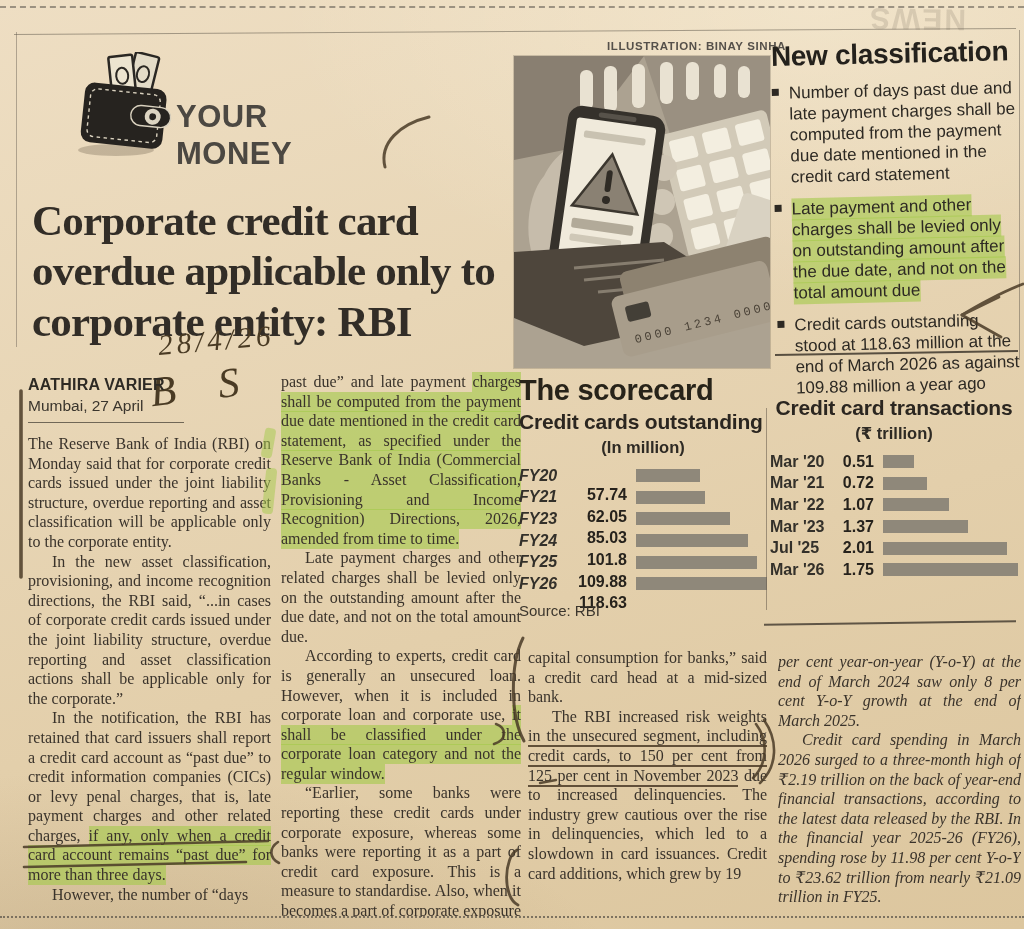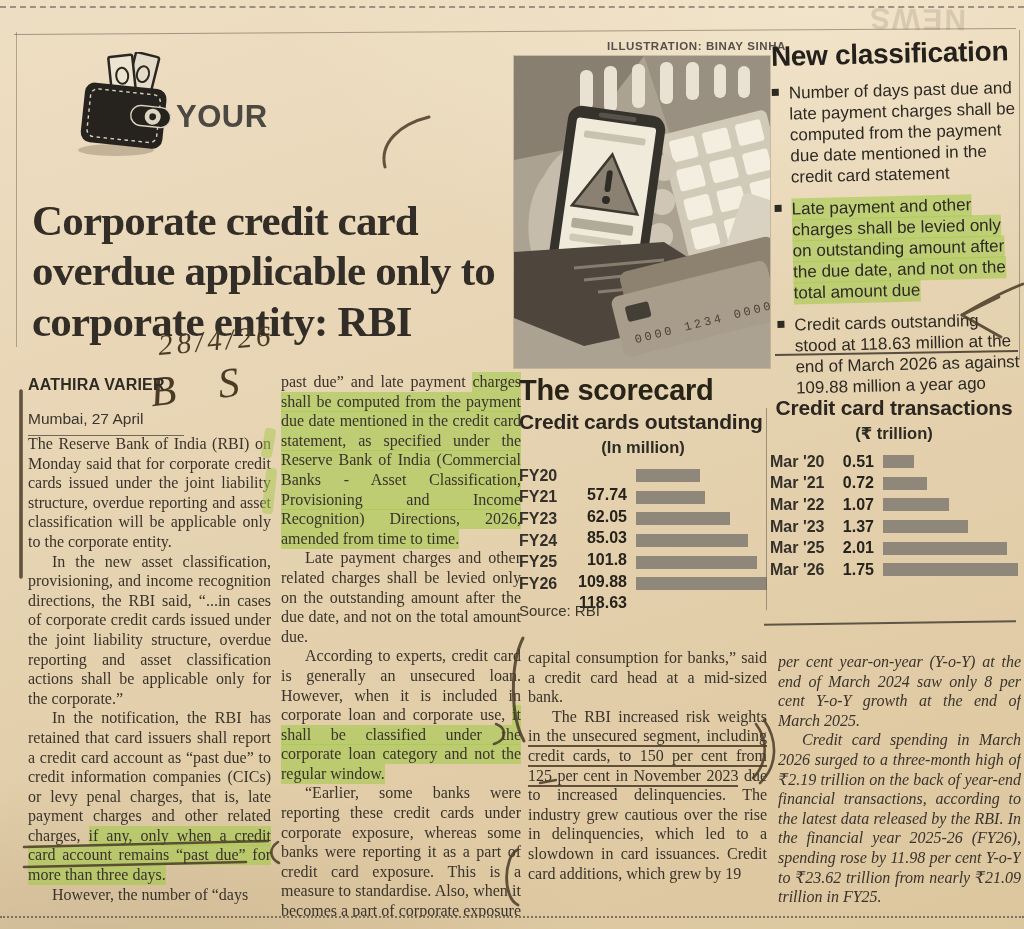--- a/index.html
+++ b/index.html
@@ -25,21 +25,21 @@
   
   h1.headline{left:28px;top:192px;width:496px;margin:4px;
     font:700 43px/1.17 "Liberation Serif","DejaVu Serif",serif;color:#322d27;letter-spacing:-.8px;}
   
   .handwrite{font-family:"Liberation Serif","DejaVu Serif",serif;font-style:italic;color:#4a3b24;}
   .hw-date{left:158px;top:324px;font-size:29px;transform:rotate(-5deg);letter-spacing:4px;}
   .hw-initials{left:150px;top:362px;font-size:42px;transform:rotate(-7deg);letter-spacing:16px;}
   
   .byline{left:28px;top:376px;font-family:"Liberation Sans","DejaVu Sans",sans-serif;}
   .byline .author{font-weight:800;font-size:16px;color:#2e2a24;letter-spacing:.2px;}
-  .byline .dateline{font-size:15.5px;color:#3a352d;margin-top:16px;}
+  .byline .dateline{font-size:15.5px;color:#3a352d;margin-top:3px;}
   .byline .rule{width:156px;border-bottom:1.5px solid rgba(72,65,55,.75);margin-top:7px;}
   
   .col{font-size:16px;line-height:19.6px;text-align:justify;overflow:hidden;}
   .col p{margin:0;}
   .col p + p{text-indent:1.5em;}
   .col1{left:28px;top:434px;width:243px;height:490px;}
   .col2{left:281px;top:372px;width:240px;height:545px;}
   .col3{left:528px;top:648px;width:239px;height:272px;}
   .col4{left:778px;top:652px;width:243px;height:282px;font-style:italic;}
   .hl{background:rgba(163,201,74,.60);box-decoration-break:clone;-webkit-box-decoration-break:clone;padding:1px 0 2px;}
@@ -61,21 +61,21 @@
     box-shadow:0 0 0 1px rgba(90,82,70,.25);}
   .scorecard-title{left:519px;top:374px;font:800 29px "Liberation Sans","DejaVu Sans",sans-serif;color:#272319;letter-spacing:-.3px;}
   .chart{font-family:"Liberation Sans","DejaVu Sans",sans-serif;}
   .chart-1{left:519px;top:410px;width:248px;}
   .chart-2{left:770px;top:396px;width:248px;}
   .chart h3{margin:0;font-size:21px;font-weight:800;color:#2b2620;letter-spacing:-.2px;}
   .chart .sub{font-size:16.5px;font-weight:700;color:#2e2a24;text-align:center;margin:4px 0 8px;}
   .chart-2 h3{text-align:center;}
   .chart-row{display:flex;align-items:center;height:21.6px;}
   .chart-row .cat{font-size:16px;font-weight:700;color:#33302a;flex:0 0 auto;}
-  .chart-1 .cat{width:52px;}
+  .chart-1 .cat{width:52px;font-style:italic;}
   .chart-2 .cat{width:64px;}
   .chart-row .val{font-size:16px;font-weight:800;color:#26221c;text-align:right;flex:0 0 auto;padding-right:9px;}
   .chart-1 .val{width:56px;margin-top:39px;}
   .chart-2 .val{width:40px;}
   .chart-row .track{flex:1 1 auto;}
   .chart-row .bar{height:13px;background:#8f887a;}
   .chart-source{margin-top:7px;font-size:15px;color:#3c362d;font-weight:500;}
   .chart-divider{left:766px;top:408px;height:202px;border-left:1.5px solid rgba(100,90,75,.55);}
   .chart2-rule{left:764px;top:622px;width:252px;border-top:2.5px solid rgba(62,55,45,.8);transform:rotate(-.8deg);}
   
@@ -107,20 +107,21 @@
         <rect x="10" y="34" width="82" height="60" rx="10" fill="#26231f"></rect>
         <rect x="16" y="40" width="70" height="48" rx="7" fill="none" stroke="#d9d1be" stroke-width="1.4" stroke-dasharray="3.5,3.5"></rect>
         <rect x="58" y="52" width="40" height="20" rx="10" fill="#26231f" stroke="#d9d1be" stroke-width="1.4"></rect>
         <circle cx="80" cy="62" r="8" fill="#ddd5c2"></circle>
         <circle cx="80" cy="62" r="3.4" fill="#26231f"></circle>
       </g>
     </svg>
   </div>
   <div class="abs brand">
     <div>YOUR</div>
+    <div>MONEY</div>
   </div>
 
   <h1 class="abs headline">Corporate credit card overdue applicable only to corporate entity: RBI</h1>
   <div class="abs handwrite hw-date">28/4/26</div>
   <div class="abs handwrite hw-initials">B S</div>
   <div class="abs byline">
     <div class="author">AATHIRA VARIER</div>
     <div class="dateline">Mumbai, 27 April</div>
     <div class="rule"></div>
   </div>
@@ -304,21 +305,21 @@
           </div>
         </div>
         <div class="chart-row">
           <span class="cat">Mar '23</span>
           <span class="val">1.37</span>
           <div class="track">
             <div class="bar" style="width: 62.6%; background: rgb(143, 136, 122);"></div>
           </div>
         </div>
         <div class="chart-row">
-          <span class="cat">Mar '25</span>
+          <span class="cat">Jul '25</span>
           <span class="val">2.01</span>
           <div class="track">
             <div class="bar" style="width: 91.8%; background: rgb(143, 136, 122);"></div>
           </div>
         </div>
         <div class="chart-row">
           <span class="cat">Mar '26</span>
           <span class="val">1.75</span>
           <div class="track">
             <div class="bar" style="width: 100%; background: rgb(143, 136, 122);"></div>

